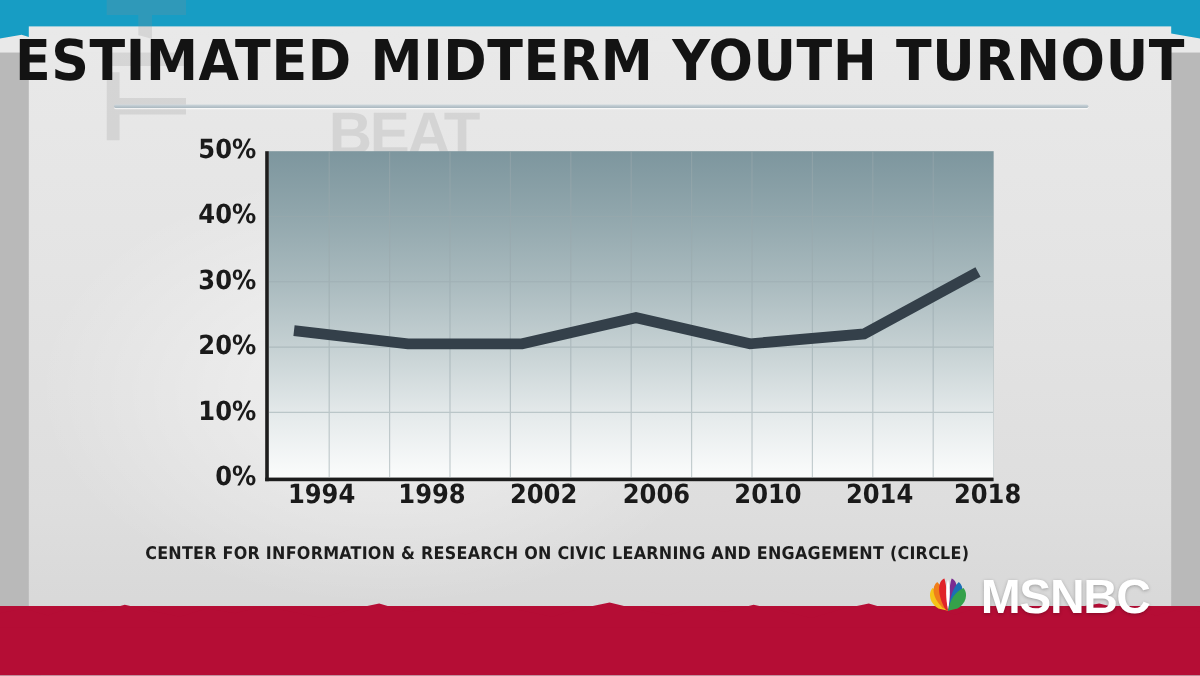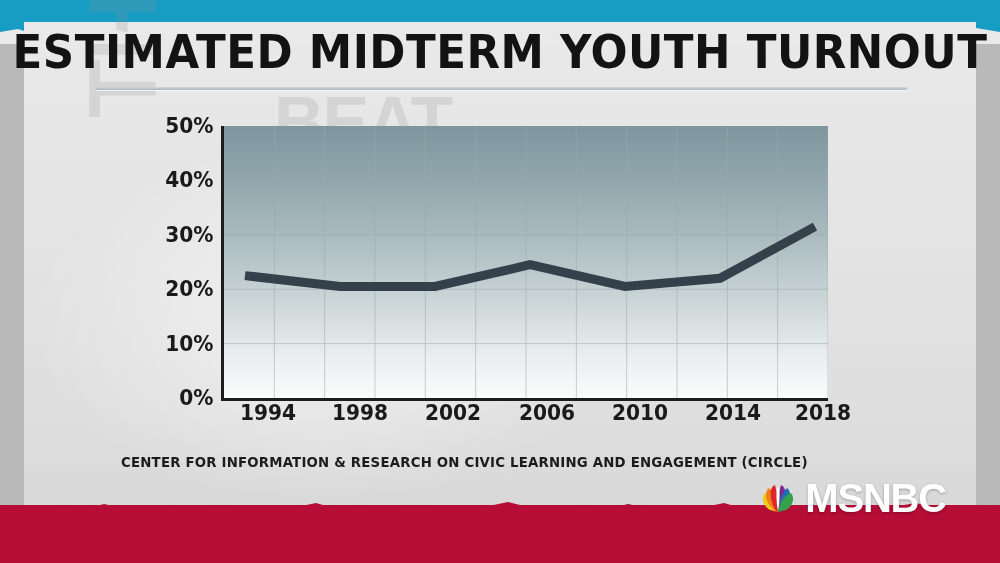--- a/index.html
+++ b/index.html
@@ -15,21 +15,21 @@
   .side-left{position:absolute;left:0;top:0;width:34px;height:563px;background:#b9b9b9;}
   .side-right{position:absolute;right:0;top:0;width:34px;height:563px;background:#b9b9b9;}
   .paper{
     position:absolute;left:24px;top:22px;width:952px;height:508px;
     background:
       radial-gradient(ellipse 420px 260px at 300px 300px, rgba(255,255,255,.55), rgba(255,255,255,0) 70%),
       linear-gradient(180deg,#e9e9e9 0%,#e4e4e4 40%,#dedede 78%,#d7d7d7 100%);
   }
   .ghost{position:absolute;opacity:.20;color:#8e8e8e;font-weight:700;letter-spacing:-2px;}
   .ghost1{left:44px;top:96px;font-size:96px;transform:rotate(-90deg);transform-origin:left top;}
-  .ghost2{left:250px;top:60px;font-size:70px;}
+  .ghost2{left:250px;top:60px;font-size:50px;}
   .red-band{position:absolute;left:0;bottom:0;width:1000px;height:58px;background:#b50d35;}
   .torn{position:absolute;left:0;width:1000px;pointer-events:none;}
   .torn.top{top:18px;height:26px;}
   .torn.bot{bottom:40px;height:30px;}
 
   
   .title{
     position:absolute;left:0;top:24px;width:1000px;text-align:center;
     font-family:"Liberation Sans Narrow","DejaVu Sans Condensed","Liberation Sans",sans-serif;
     font-weight:700;font-size:47px;letter-spacing:.5px;color:#131313;
@@ -63,21 +63,21 @@
   }
   .plot svg{position:absolute;left:0;top:0;}
 
   
   .source{
     position:absolute;left:121px;top:454px;
     font-family:"Liberation Sans Narrow","DejaVu Sans Condensed","Liberation Sans",sans-serif;
     font-weight:700;font-size:14.5px;letter-spacing:.2px;color:#1c1c1c;white-space:nowrap;
     transform:scaleX(1.02);transform-origin:left center;
   }
-  .logo{position:absolute;right:54px;top:478px;display:flex;align-items:center;gap:7px;}
+  .logo{position:absolute;right:42px;top:478px;display:flex;gap:7px;}
   .logo-text{
     font-family:"Liberation Sans",sans-serif;font-weight:700;font-size:40px;color:#fff;
     letter-spacing:-1.2px;line-height:1;text-shadow:0 1px 3px rgba(0,0,0,.28);
   }
 </style>
 </head>
 <body>
 
 <div id="stage">
 

